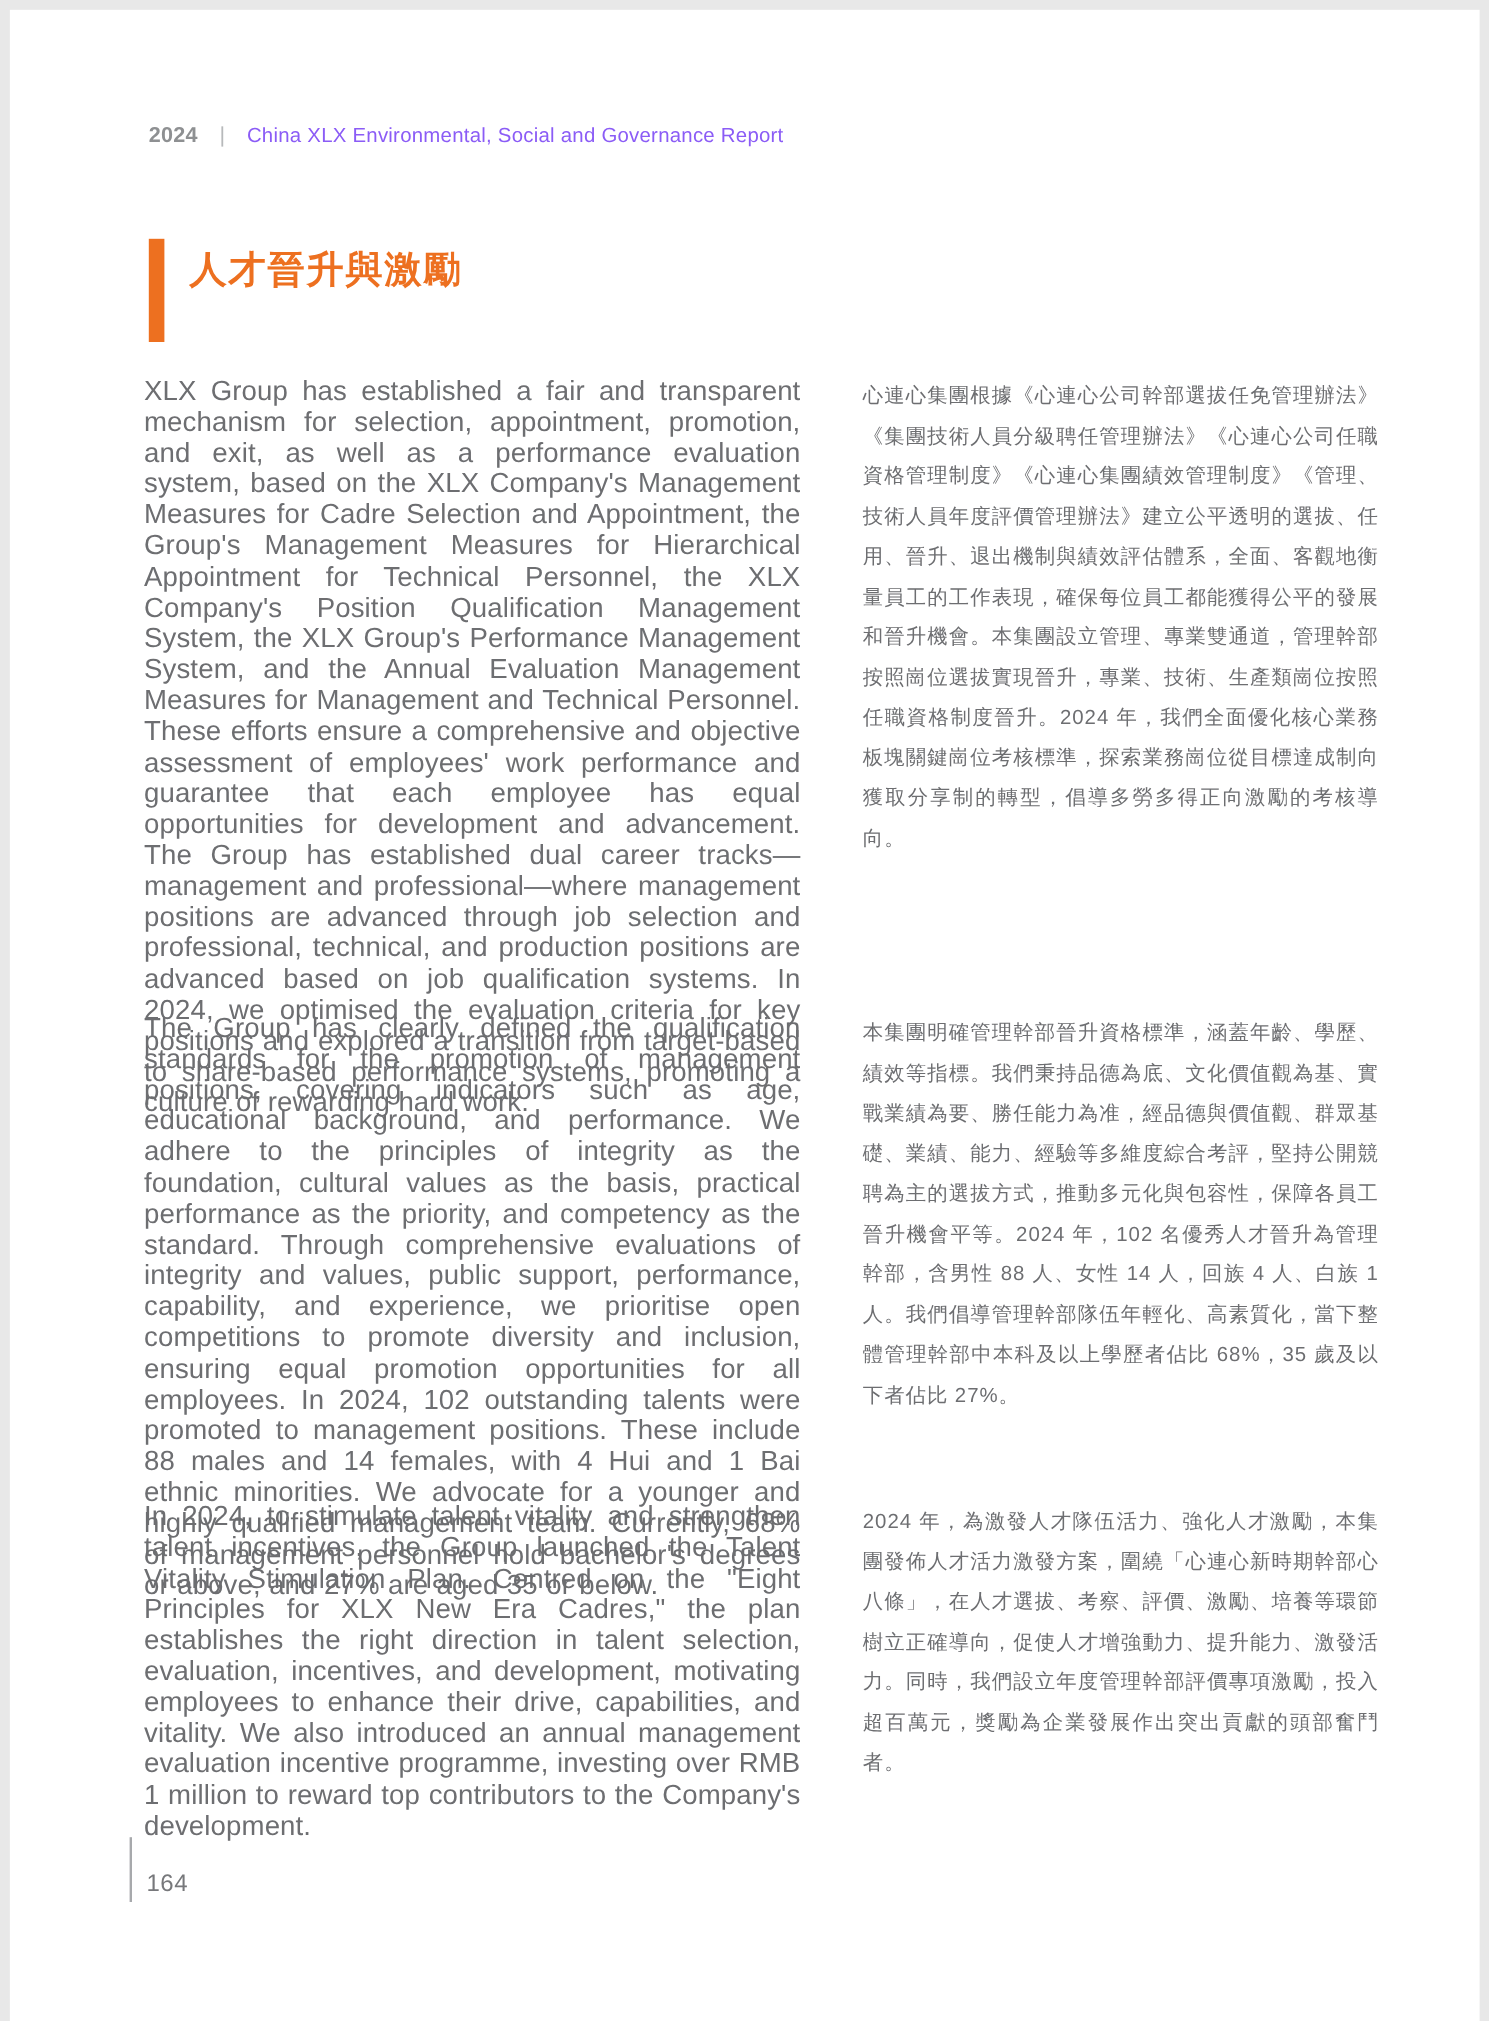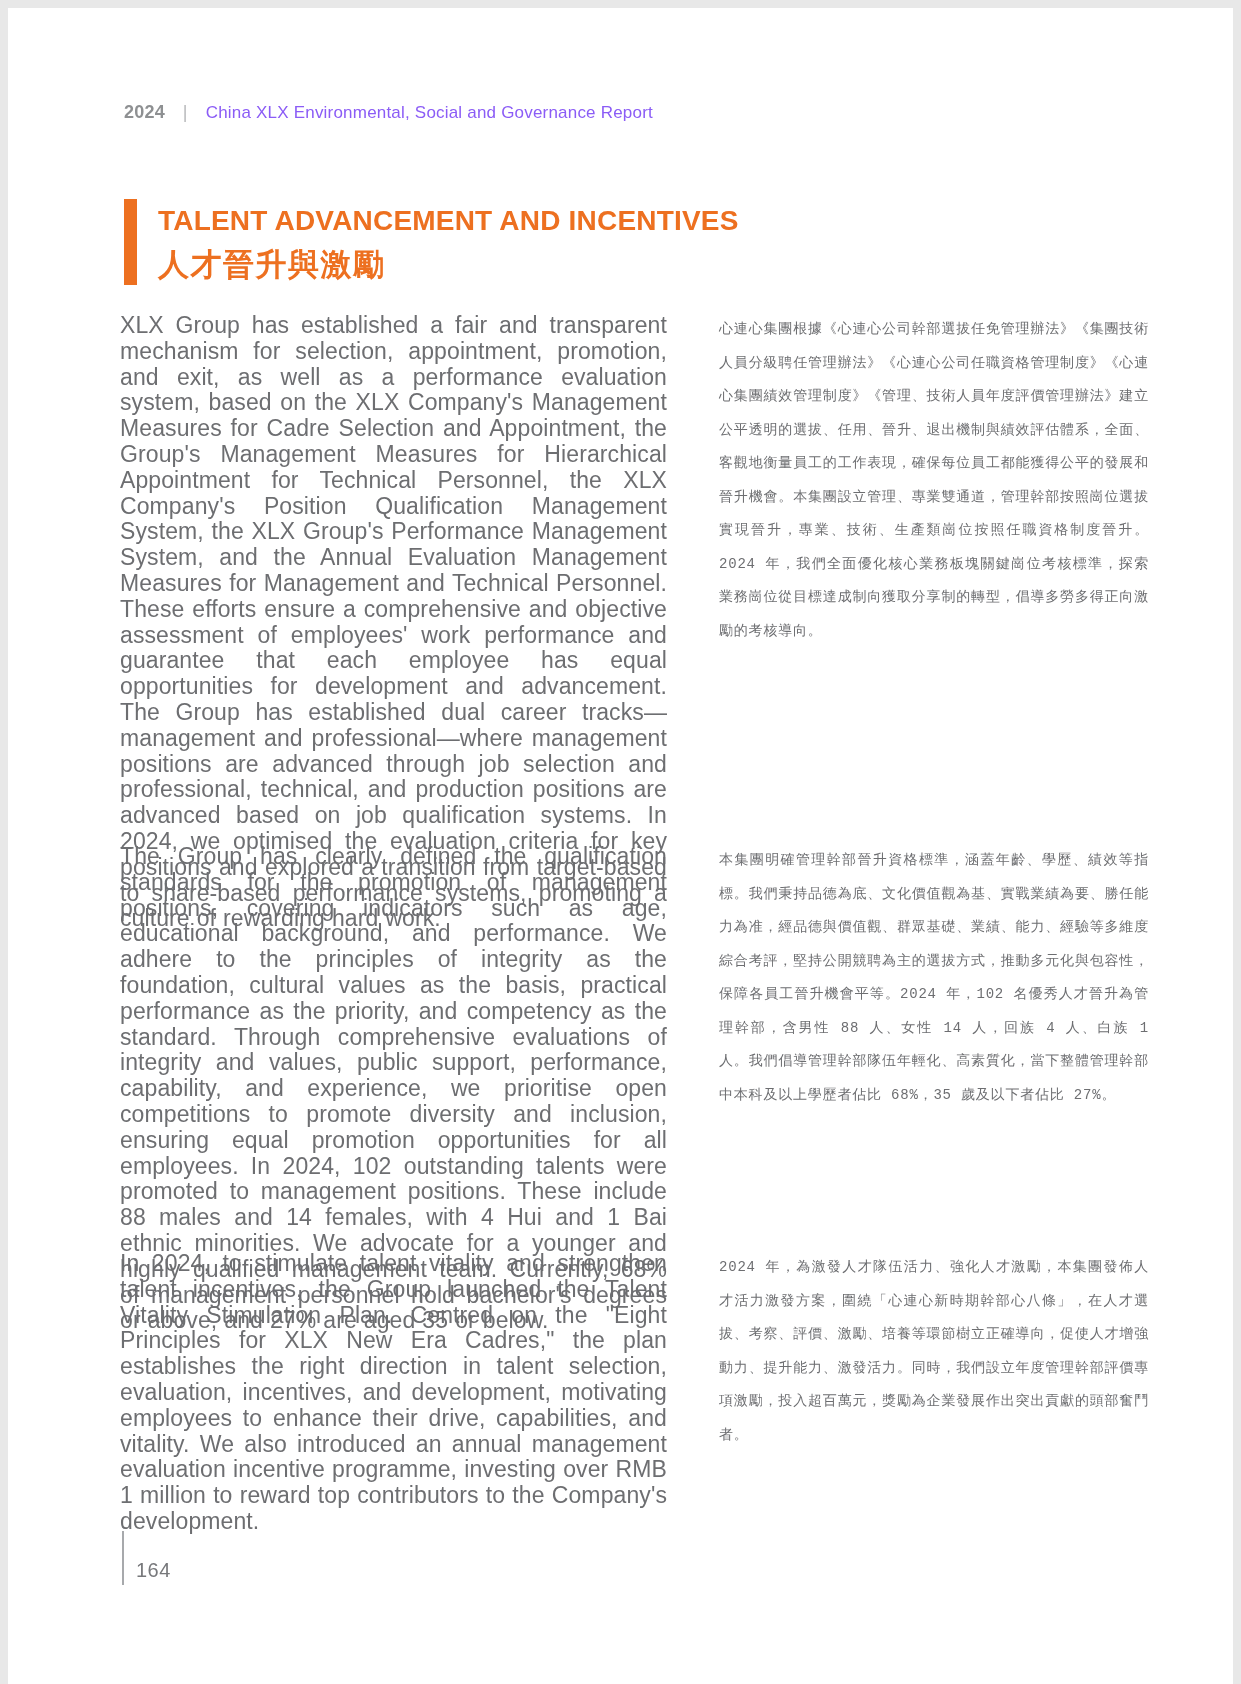--- a/index.html
+++ b/index.html
@@ -74,32 +74,31 @@
     left: 108px;
     width: 547px;
     font-size: 23px;
     line-height: 25.8px;
     letter-spacing: 0.1px;
     word-spacing: 0.5px;
   }
   .para.zh {
     left: 707px;
     width: 430px;
-    font-size: 14px;
+    font-size: 17px;
     line-height: 33.5px;
     letter-spacing: 0.8px;
-    font-family: Liberation Mono, monospace;
   }
   .row-1 { top: 301px; }
   .row-2 { top: 832px; }
   .row-3 { top: 1239px; }
   
   .page-number-block {
     position: absolute;
-    left: 110px;
+    left: 96px;
     top: 1519px;
     height: 54px;
     border-left: 2px solid #A7A9AC;
     display: flex;
     align-items: flex-end;
     padding-left: 8px;
   }
   .page-number-block .num {
     font-size: 20px;
     color: #77787B;
@@ -115,21 +114,20 @@
 
   <div class="running-header">
     <span class="year">2024</span>
     <span class="divider">|</span>
     <span class="report-title">China XLX Environmental, Social and Governance Report</span>
   </div>
 
   <div class="section-title">
     <div class="accent-bar" style="color: rgb(237, 112, 32); background: rgb(237, 112, 32);"></div>
     <div class="title-text">
-      <h1 style="color: rgb(237, 112, 32);">TALENT ADVANCEMENT AND INCENTIVES</h1>
       <h2 style="color: rgb(237, 112, 32);">人才晉升與激勵</h2>
     </div>
   </div>
 
   <p class="para en row-1">XLX Group has established a fair and transparent mechanism for selection, appointment, promotion, and exit, as well as a performance evaluation system, based on the XLX Company's Management Measures for Cadre Selection and Appointment, the Group's Management Measures for Hierarchical Appointment for Technical Personnel, the XLX Company's Position Qualification Management System, the XLX Group's Performance Management System, and the Annual Evaluation Management Measures for Management and Technical Personnel. These efforts ensure a comprehensive and objective assessment of employees' work performance and guarantee that each employee has equal opportunities for development and advancement. The Group has established dual career tracks—management and professional—where management positions are advanced through job selection and professional, technical, and production positions are advanced based on job qualification systems. In 2024, we optimised the evaluation criteria for key positions and explored a transition from target-based to share-based performance systems, promoting a culture of rewarding hard work.</p>
   <p class="para zh row-1">心連心集團根據《心連心公司幹部選拔任免管理辦法》《集團技術人員分級聘任管理辦法》《心連心公司任職資格管理制度》《心連心集團績效管理制度》《管理、技術人員年度評價管理辦法》建立公平透明的選拔、任用、晉升、退出機制與績效評估體系，全面、客觀地衡量員工的工作表現，確保每位員工都能獲得公平的發展和晉升機會。本集團設立管理、專業雙通道，管理幹部按照崗位選拔實現晉升，專業、技術、生產類崗位按照任職資格制度晉升。2024 年，我們全面優化核心業務板塊關鍵崗位考核標準，探索業務崗位從目標達成制向獲取分享制的轉型，倡導多勞多得正向激勵的考核導向。</p>
 
   <p class="para en row-2">The Group has clearly defined the qualification standards for the promotion of management positions, covering indicators such as age, educational background, and performance. We adhere to the principles of integrity as the foundation, cultural values as the basis, practical performance as the priority, and competency as the standard. Through comprehensive evaluations of integrity and values, public support, performance, capability, and experience, we prioritise open competitions to promote diversity and inclusion, ensuring equal promotion opportunities for all employees. In 2024, 102 outstanding talents were promoted to management positions. These include 88 males and 14 females, with 4 Hui and 1 Bai ethnic minorities. We advocate for a younger and highly qualified management team. Currently, 68% of management personnel hold bachelor's degrees or above, and 27% are aged 35 or below.</p>
   <p class="para zh row-2">本集團明確管理幹部晉升資格標準，涵蓋年齡、學歷、績效等指標。我們秉持品德為底、文化價值觀為基、實戰業績為要、勝任能力為准，經品德與價值觀、群眾基礎、業績、能力、經驗等多維度綜合考評，堅持公開競聘為主的選拔方式，推動多元化與包容性，保障各員工晉升機會平等。2024 年，102 名優秀人才晉升為管理幹部，含男性 88 人、女性 14 人，回族 4 人、白族 1 人。我們倡導管理幹部隊伍年輕化、高素質化，當下整體管理幹部中本科及以上學歷者佔比 68%，35 歲及以下者佔比 27%。</p>
 

